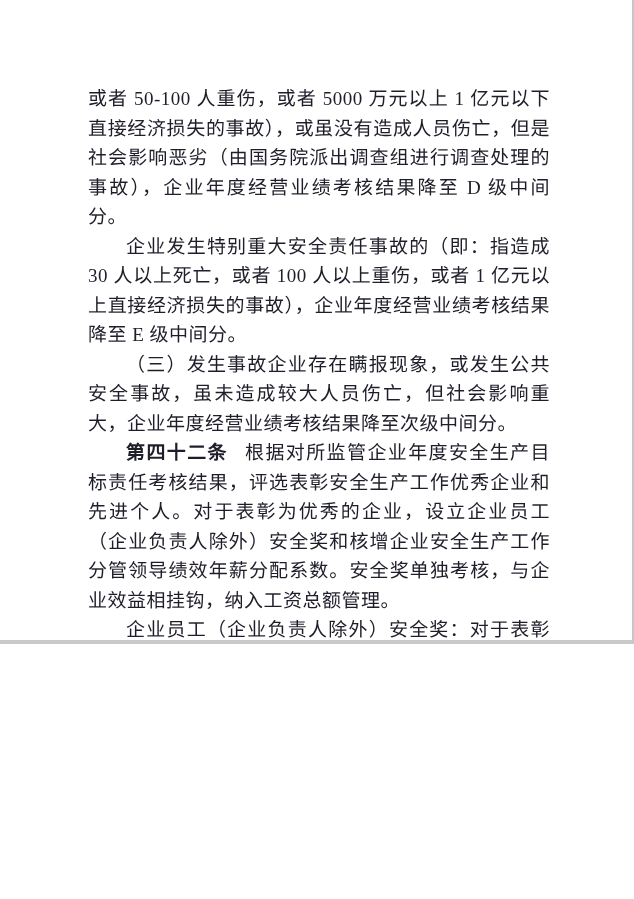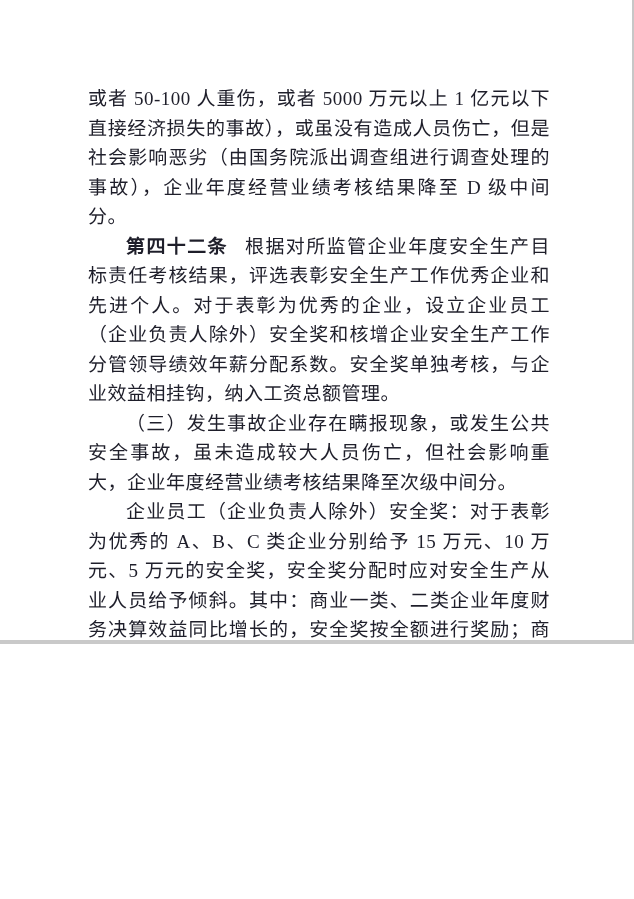--- a/index.html
+++ b/index.html
@@ -51,19 +51,20 @@
     letter-spacing: 2px;
     white-space: nowrap;
   }
 </style>
 </head>
 <body>
 
 <div class="page">
   <div class="text-block">
     <p class="no-indent">或者 50-100 人重伤，或者 5000 万元以上 1 亿元以下直接经济损失的事故），或虽没有造成人员伤亡，但是社会影响恶劣（由国务院派出调查组进行调查处理的事故），企业年度经营业绩考核结果降至 D 级中间分。</p>
+    <p>企业发生特别重大安全责任事故的（即：指造成 30 人以上死亡，或者 100 人以上重伤，或者 1 亿元以上直接经济损失的事故），企业年度经营业绩考核结果降至 E 级中间分。</p>
+    <p>（三）发生事故企业存在瞒报现象，或发生公共安全事故，虽未造成较大人员伤亡，但社会影响重大，企业年度经营业绩考核结果降至次级中间分。</p>
     <p><span class="article-term">第四十二条</span><span>根据对所监管企业年度安全生产目标责任考核结果，评选表彰安全生产工作优秀企业和先进个人。对于表彰为优秀的企业，设立企业员工（企业负责人除外）安全奖和核增企业安全生产工作分管领导绩效年薪分配系数。安全奖单独考核，与企业效益相挂钩，纳入工资总额管理。</span></p>
-    <p>（三）发生事故企业存在瞒报现象，或发生公共安全事故，虽未造成较大人员伤亡，但社会影响重大，企业年度经营业绩考核结果降至次级中间分。</p>
     <p>企业员工（企业负责人除外）安全奖：对于表彰为优秀的 A、B、C 类企业分别给予 15 万元、10 万元、5 万元的安全奖，安全奖分配时应对安全生产从业人员给予倾斜。其中：商业一类、二类企业年度财务决算效益同比增长的，安全奖按全额进行奖励；商业一类企业年度财务决算效益同比下降的，按下调安全奖发放比例（下调比例＝企业效益下降比例*2）后的额度进行奖励；商业二类企业年度财务决算效益同比下降的，按下调安全奖发放比例（下调比例＝企业效益下降比例*1）后的额度进行奖励；公益类企业安全奖按全额进行奖励。</p>
   </div>
 
   <div class="page-number">— 15 —</div>
 </div>
 
 </body></html>

